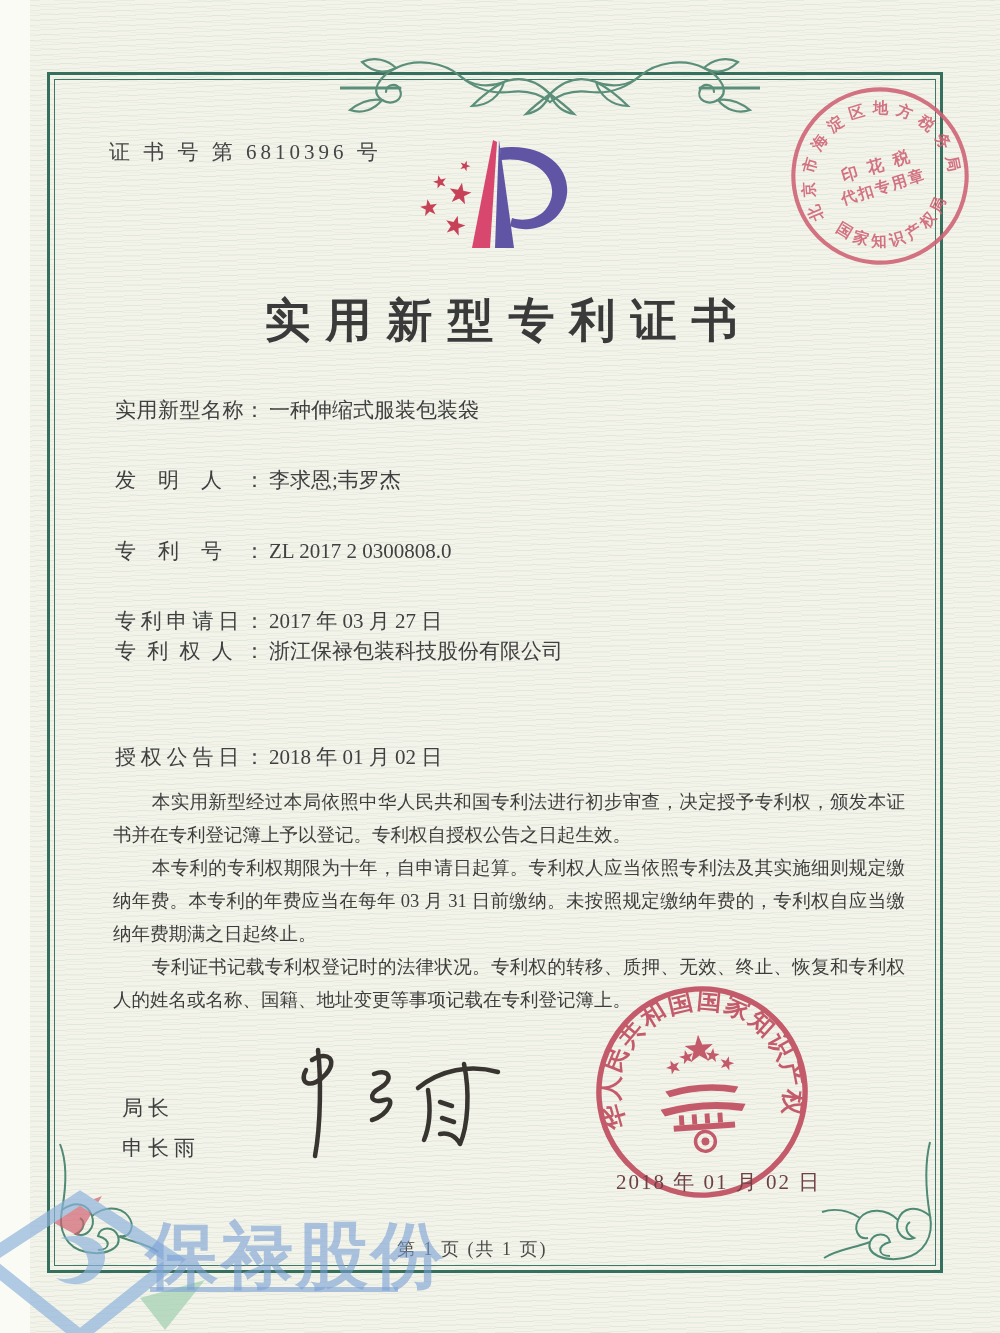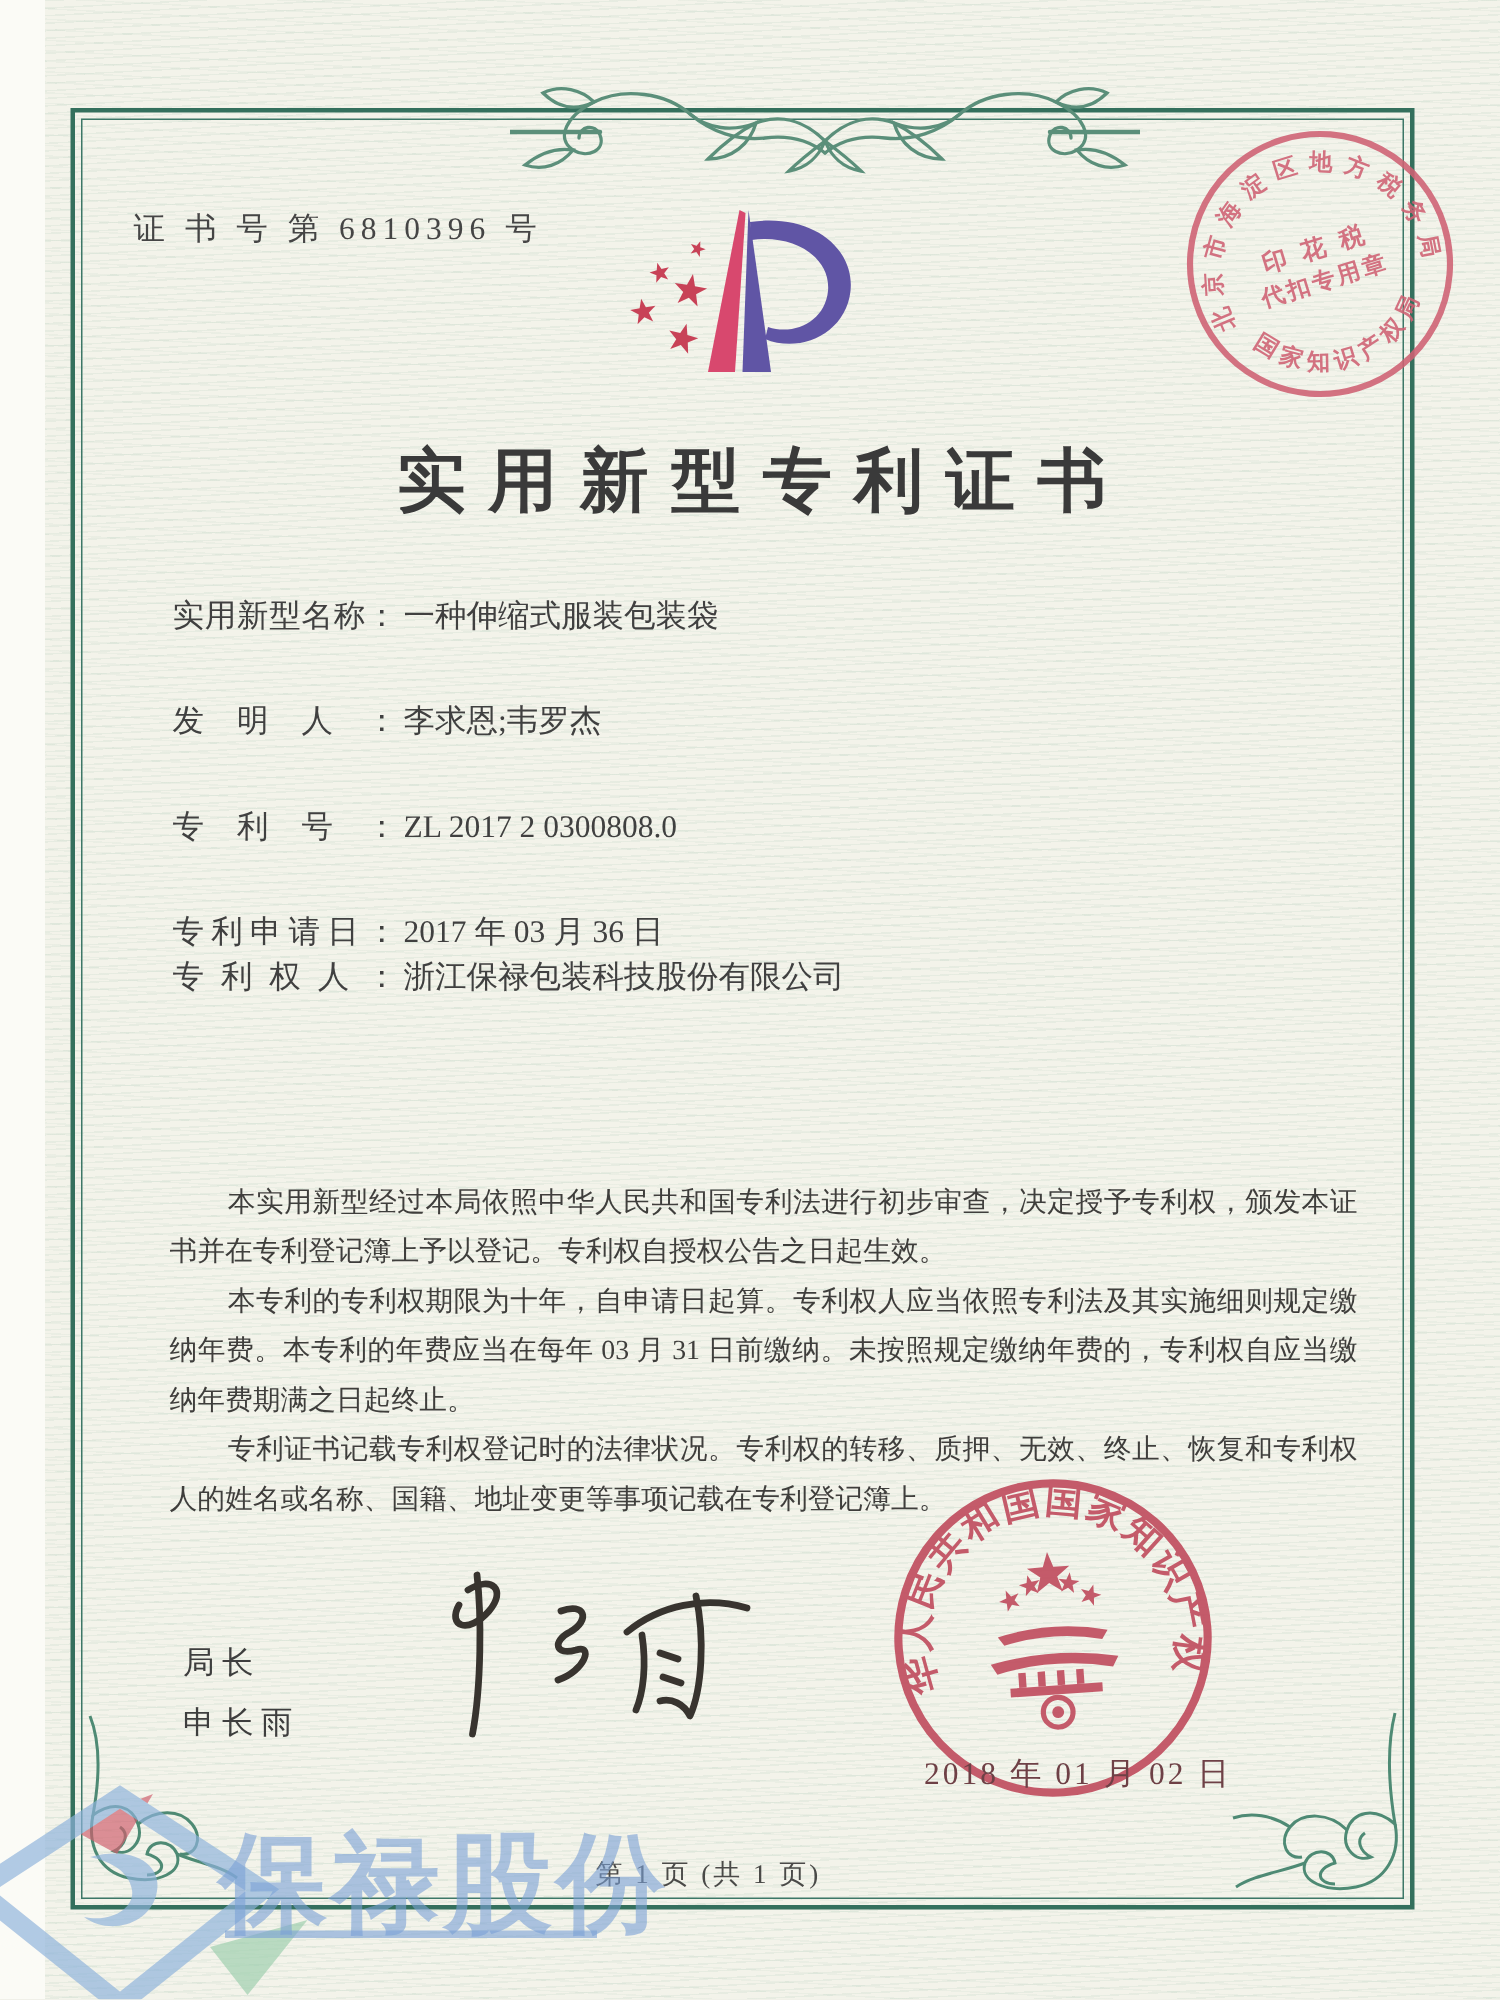--- a/index.html
+++ b/index.html
@@ -12,21 +12,21 @@
   #paper{
     position:absolute;left:30px;top:0;right:0;bottom:0;
     background:
       repeating-linear-gradient(177deg, rgba(120,170,145,0.10) 0 1px, rgba(0,0,0,0) 1px 5px),
       repeating-linear-gradient(183deg, rgba(120,170,145,0.07) 0 1px, rgba(0,0,0,0) 1px 7px),
       #f3f3ea;
   }
   #frame{position:absolute;left:47px;top:72px;width:890px;height:1195px;border:3px solid #34705d;}
   #frame-inner{position:absolute;inset:4px;border:1px solid #3c7767;}
   .abs{position:absolute;}
-  #cert-number{left:89px;top:138px;font-size:21px;letter-spacing:4px;color:#454545;}
+  #cert-number{left:109px;top:138px;font-size:21px;letter-spacing:4px;color:#454545;}
   #title{left:47px;top:278px;width:893px;text-align:center;font-size:46px;font-weight:bold;
          letter-spacing:15px;padding-left:15px;color:#3a3a3a;margin-top:12px;}
   .field-row{left:115px;font-size:21px;white-space:nowrap;color:#404040;}
   .field-label{display:inline-block;width:150px;text-align:justify;text-align-last:justify;}
   .field-value{margin-left:4px;}
   #row-0{top:396px;} #row-1{top:466px;} #row-2{top:537px;}
   #row-3{top:607px;} #row-4{top:637px;} #row-5{top:743px;}
   #body-text{left:113px;top:786px;width:792px;font-size:18.5px;line-height:33px;
              text-align:justify;color:#3f3e3c;}
   #body-text p{margin:0;text-indent:2.1em;}
@@ -130,24 +130,27 @@
   <div id="row-0" class="abs field-row">
     <span class="field-label">实用新型名称：</span><span class="field-value">一种伸缩式服装包装袋</span>
   </div>
   <div id="row-1" class="abs field-row">
     <span class="field-label">发明人：</span><span class="field-value">李求恩;韦罗杰</span>
   </div>
   <div id="row-2" class="abs field-row">
     <span class="field-label">专利号：</span><span class="field-value">ZL 2017 2 0300808.0</span>
   </div>
   <div id="row-3" class="abs field-row">
-    <span class="field-label">专利申请日：</span><span class="field-value">2017 年 03 月 36 日</span>
+    <span class="field-label">专利申请日：</span><span class="field-value">2017 年 03 月 27 日</span>
   </div>
   <div id="row-4" class="abs field-row">
     <span class="field-label">专利权人：</span><span class="field-value">浙江保禄包装科技股份有限公司</span>
+  </div>
+  <div id="row-5" class="abs field-row">
+    <span class="field-label">授权公告日：</span><span class="field-value">2018 年 01 月 02 日</span>
   </div>
 
   <div id="body-text" class="abs">
     <p>本实用新型经过本局依照中华人民共和国专利法进行初步审查，决定授予专利权，颁发本证书并在专利登记簿上予以登记。专利权自授权公告之日起生效。</p>
     <p>本专利的专利权期限为十年，自申请日起算。专利权人应当依照专利法及其实施细则规定缴纳年费。本专利的年费应当在每年 03 月 31 日前缴纳。未按照规定缴纳年费的，专利权自应当缴纳年费期满之日起终止。</p>
     <p>专利证书记载专利权登记时的法律状况。专利权的转移、质押、无效、终止、恢复和专利权人的姓名或名称、国籍、地址变更等事项记载在专利登记簿上。</p>
   </div>
 
   <div id="signer-title" class="abs">局长</div>
   <div id="signer-name" class="abs">申长雨</div>

